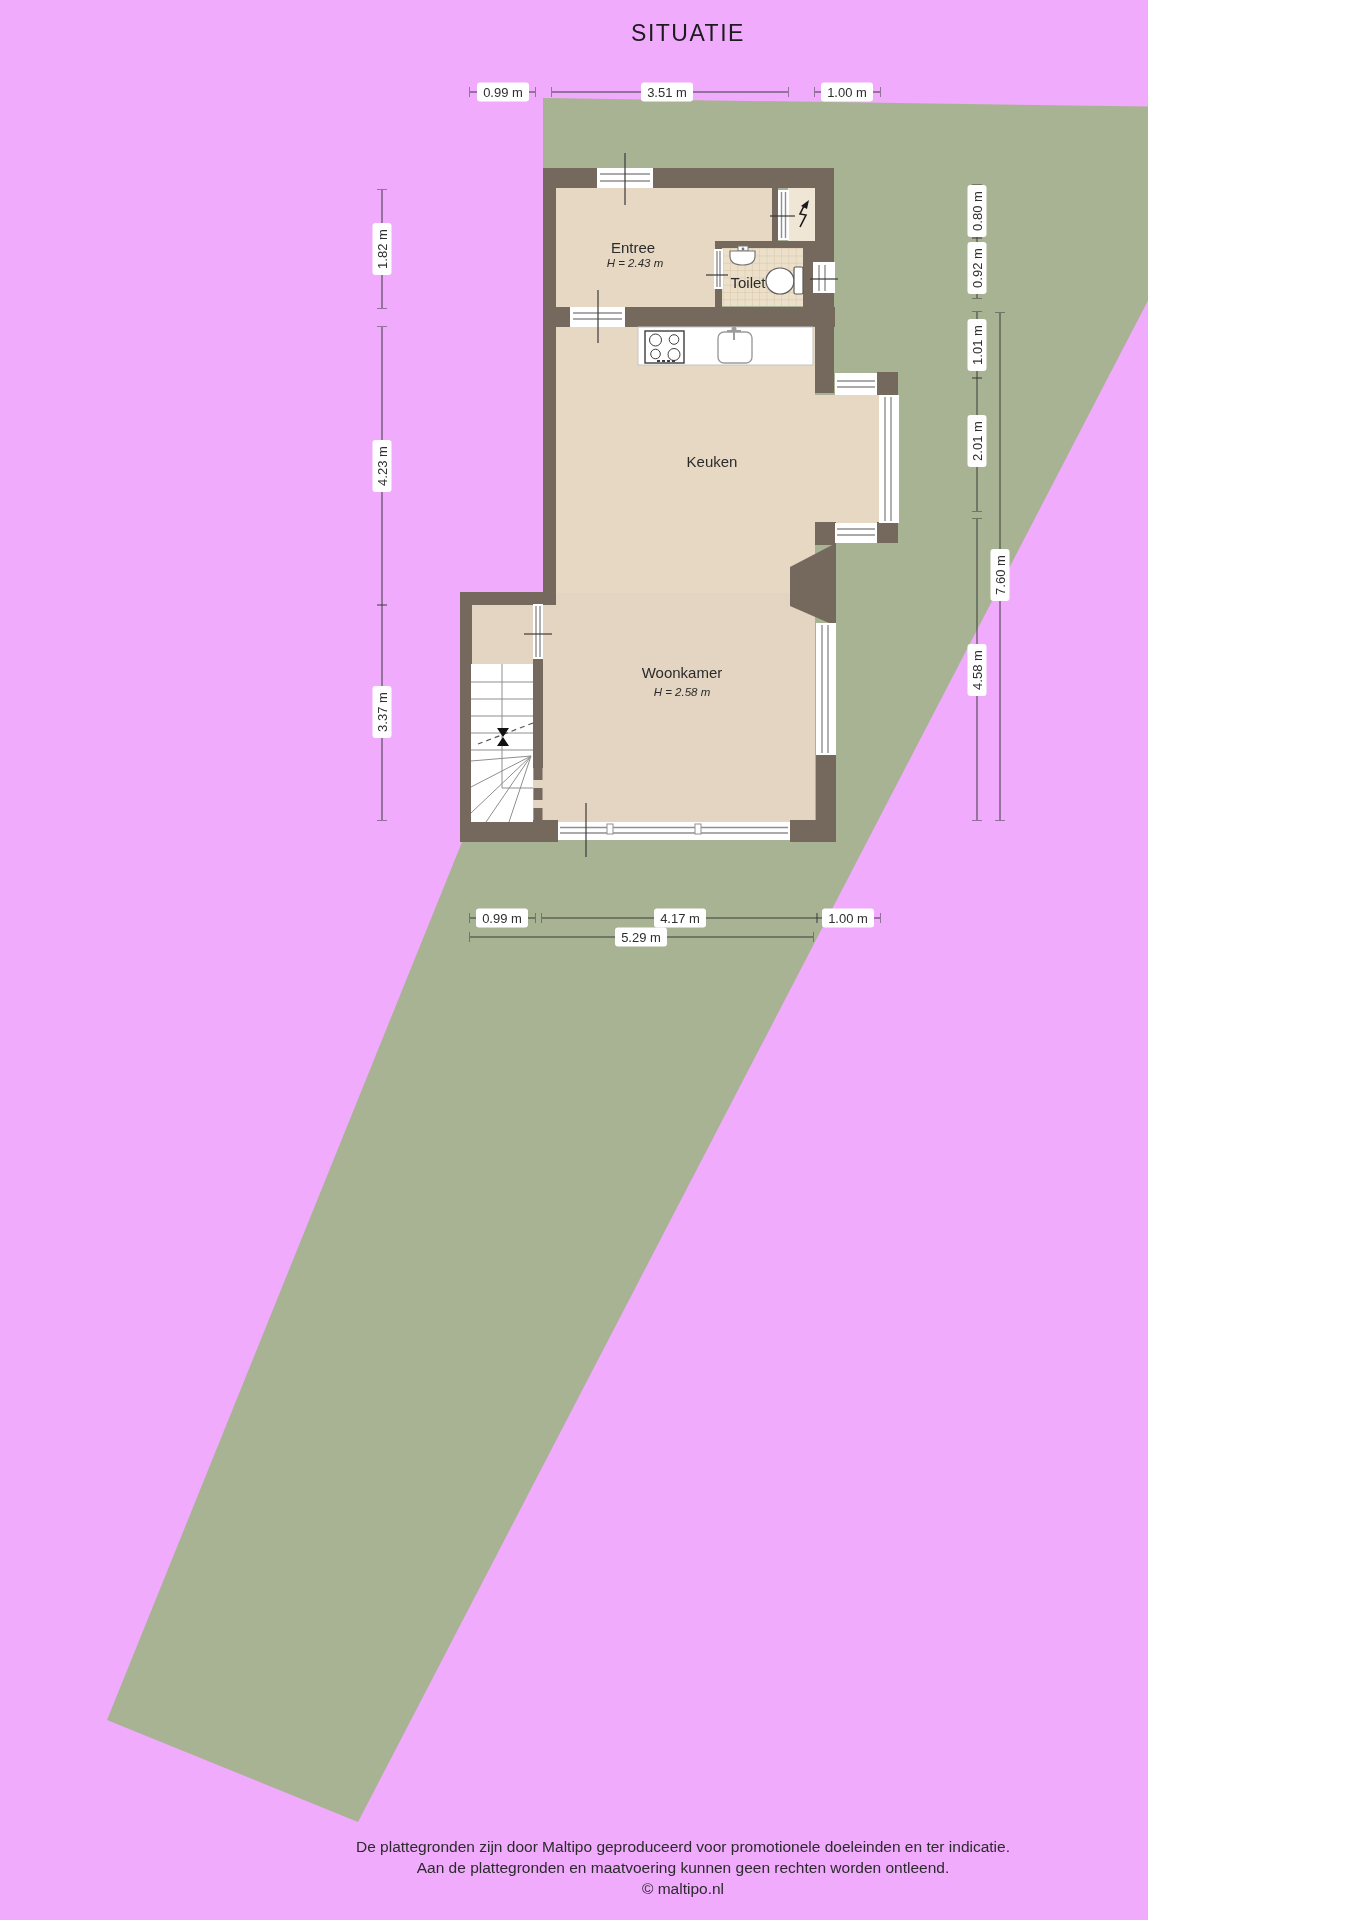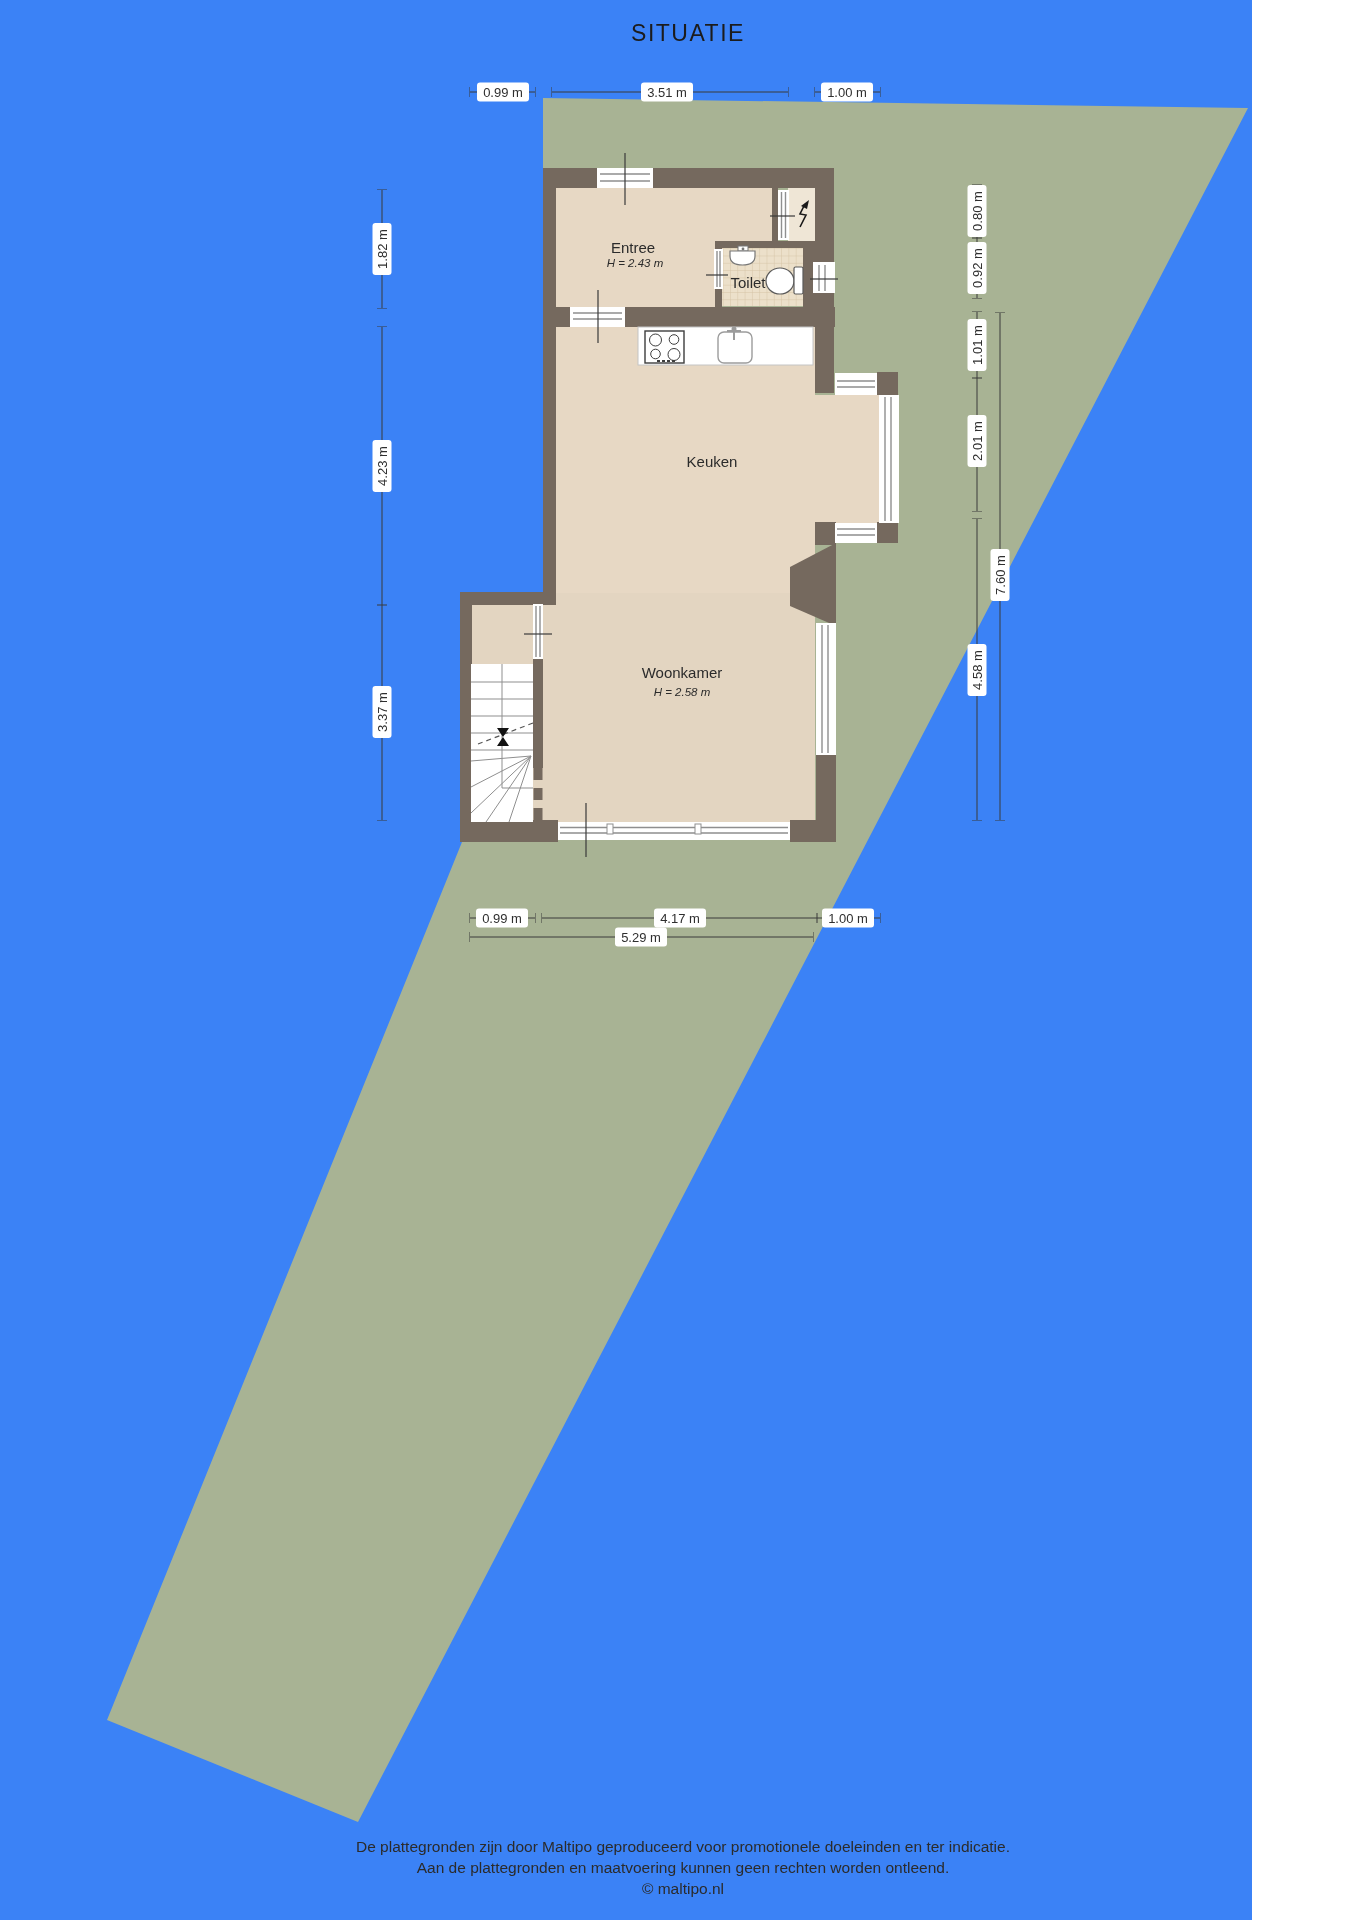--- a/index.html
+++ b/index.html
@@ -1,16 +1,16 @@
 <!DOCTYPE html>
 <html><head>
 <meta charset="utf-8">
 <style>
   html,body{margin:0;padding:0;background:#ffffff;}
-  #page{position:relative;width:1252px;height:1920px;background:#3b82f6;overflow:hidden;
+  #page{position:relative;width:1148px;height:1920px;background:#f0abfc;overflow:hidden;
         font-family:"Liberation Sans", sans-serif;}
   #plan-svg{position:absolute;left:0;top:0;}
   #title{position:absolute;left:0;top:20px;width:1376px;text-align:center;
          font-size:23px;letter-spacing:1.5px;color:#1c1c1c;}
   #footer{position:absolute;left:0;top:1836px;width:1366px;text-align:center;
           font-size:15.5px;line-height:21px;color:#2b2b2b;}
   text{font-family:"Liberation Sans", sans-serif;}
   .dim-line{stroke:#3a3a3a;stroke-width:1;fill:none;}
   .ext-line{stroke:#3a3a3a;stroke-width:1.2;fill:none;}
   .pill{fill:#ffffff;}

